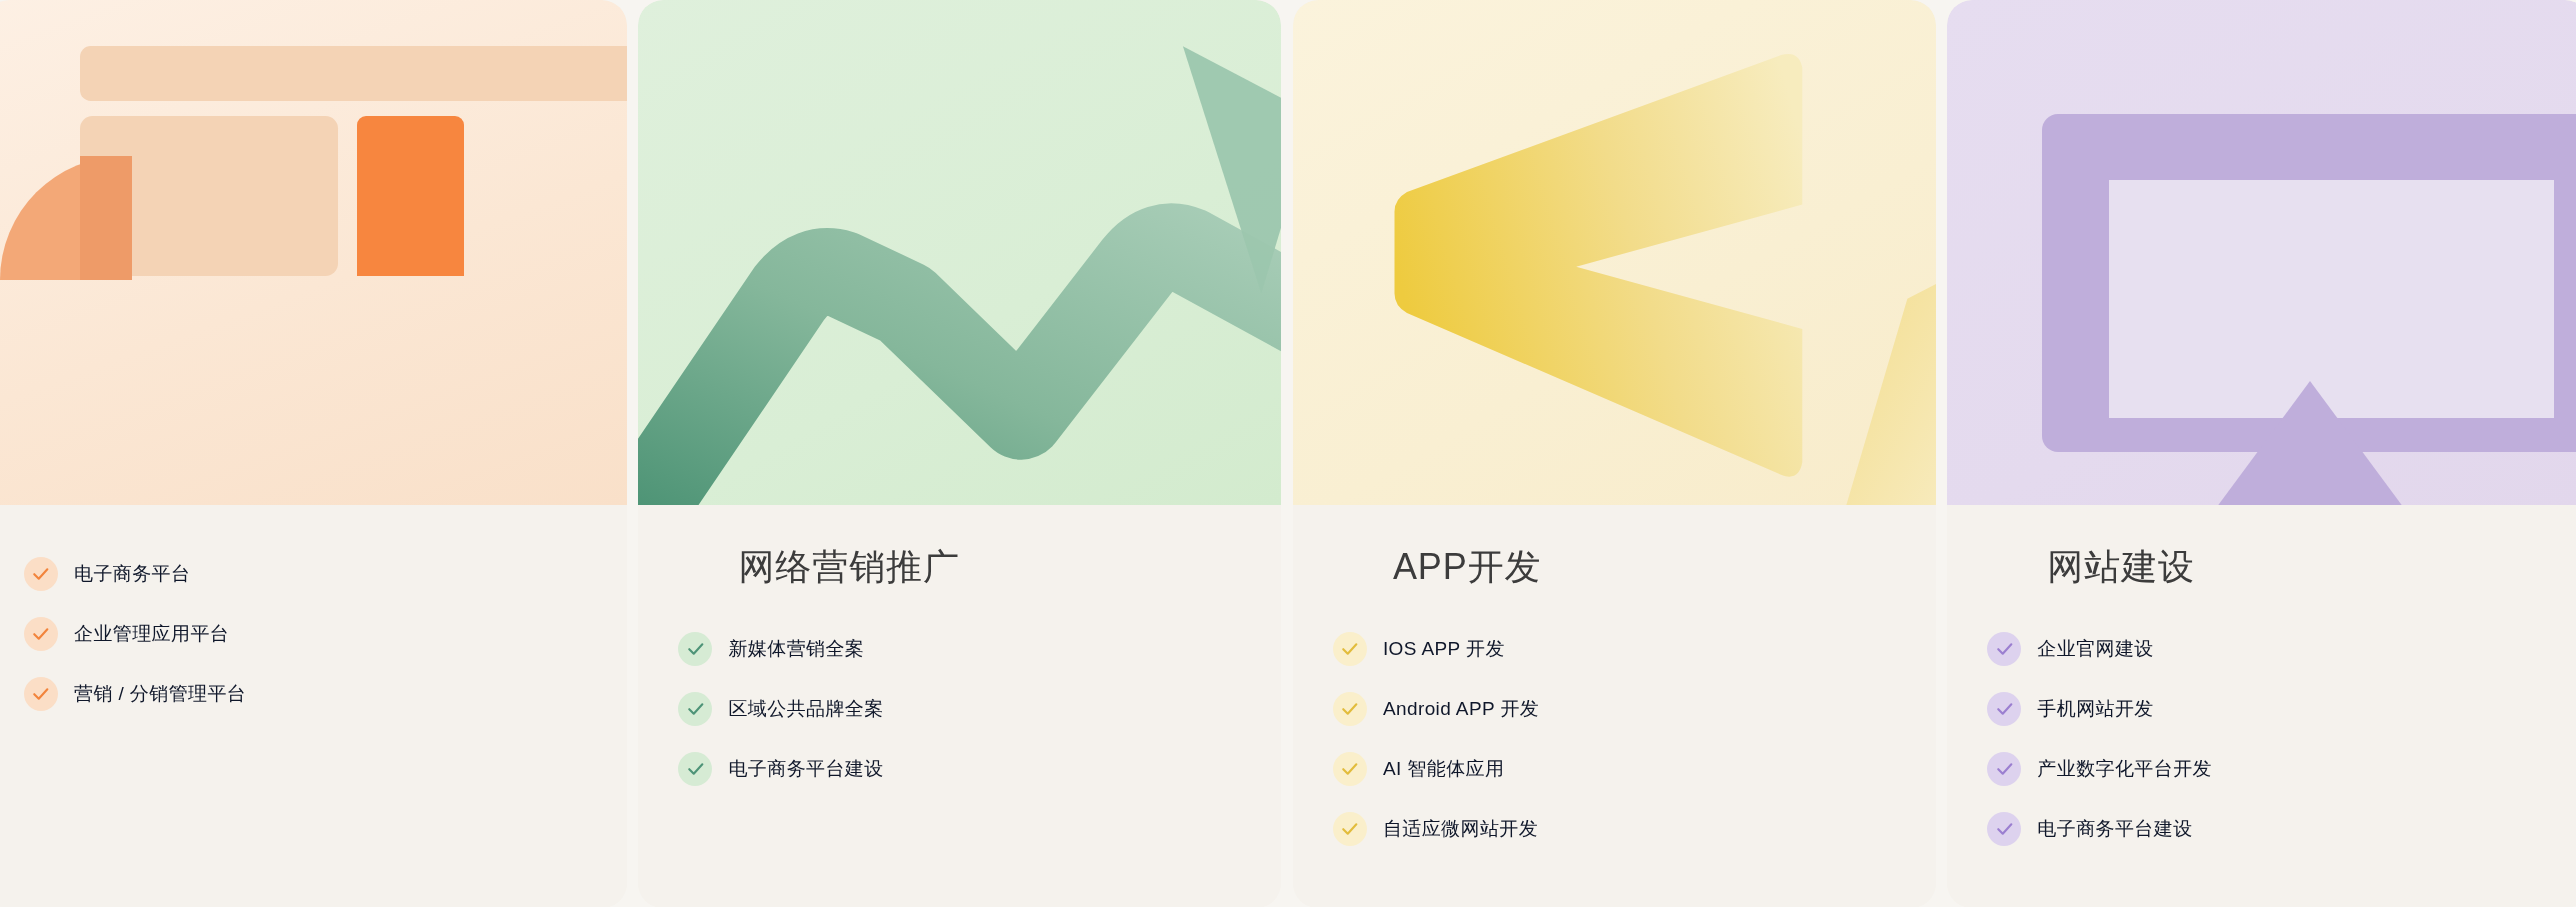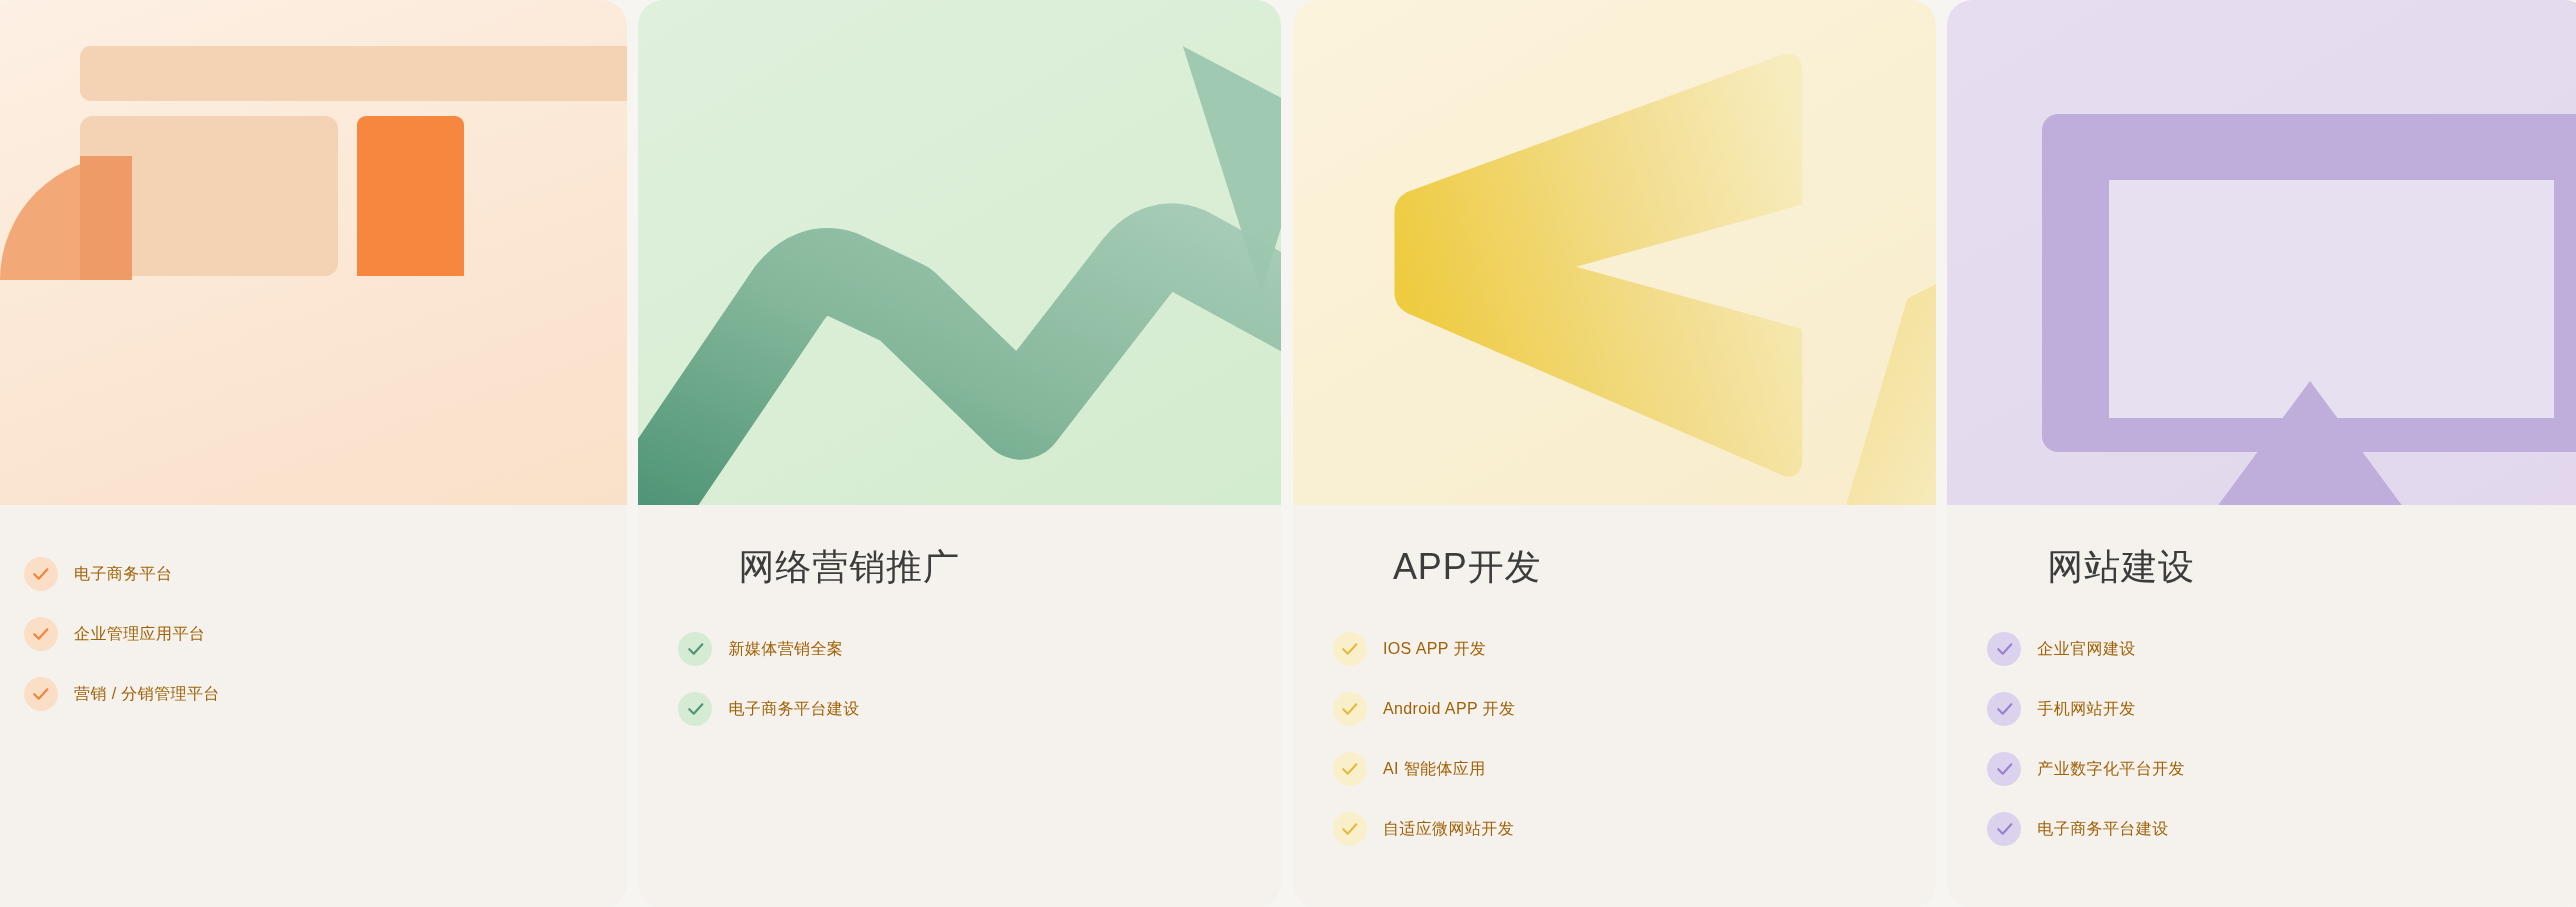--- a/index.html
+++ b/index.html
@@ -66,22 +66,22 @@
   .check-circle {
     width: 34px; height: 34px;
     border-radius: 50%;
     flex: 0 0 34px;
     display: flex;
     align-items: center;
     justify-content: center;
   }
   .check-circle svg { width: 19.6px; height: 19.6px; display:block; }
   .feature-label {
-    font-size: 16px;
-    color: #a16207;
+    font-size: 19px;
+    color: #0f172a;
     letter-spacing: 0.4px;
     white-space: nowrap;
   }
 
   
   .illus-1 { background: linear-gradient(160deg,#FDF0E4 0%,#FBE7D4 55%,#F9E0C9 100%); }
   .o-bar {
     position: absolute; left: 96px; top: 46px; right: -36px; height: 55px;
     background: #F4D3B5; border-radius: 10.7px;
   }
@@ -187,20 +187,28 @@
     <div class="card-body">
       <h3 class="card-title">网络营销推广</h3>
       <ul class="feature-list">
         <li class="feature-item">
           <span class="check-circle" style="background:#D6EBD4">
             <svg viewBox="0 0 24 24" fill="none" stroke="#4E9478" stroke-width="2.6" stroke-linecap="round" stroke-linejoin="round">
                 <path d="M4 12.5 L9.5 18 L20 6.5"></path>
               </svg>
           </span>
           <span class="feature-label">新媒体营销全案</span>
+        </li>
+        <li class="feature-item">
+          <span class="check-circle" style="background:#D6EBD4">
+            <svg viewBox="0 0 24 24" fill="none" stroke="#4E9478" stroke-width="2.6" stroke-linecap="round" stroke-linejoin="round">
+                <path d="M4 12.5 L9.5 18 L20 6.5"></path>
+              </svg>
+          </span>
+          <span class="feature-label">区域公共品牌全案</span>
         </li>
         <li class="feature-item">
           <span class="check-circle" style="background:#D6EBD4">
             <svg viewBox="0 0 24 24" fill="none" stroke="#4E9478" stroke-width="2.6" stroke-linecap="round" stroke-linejoin="round">
                 <path d="M4 12.5 L9.5 18 L20 6.5"></path>
               </svg>
           </span>
           <span class="feature-label">电子商务平台建设</span>
         </li>
       </ul>

